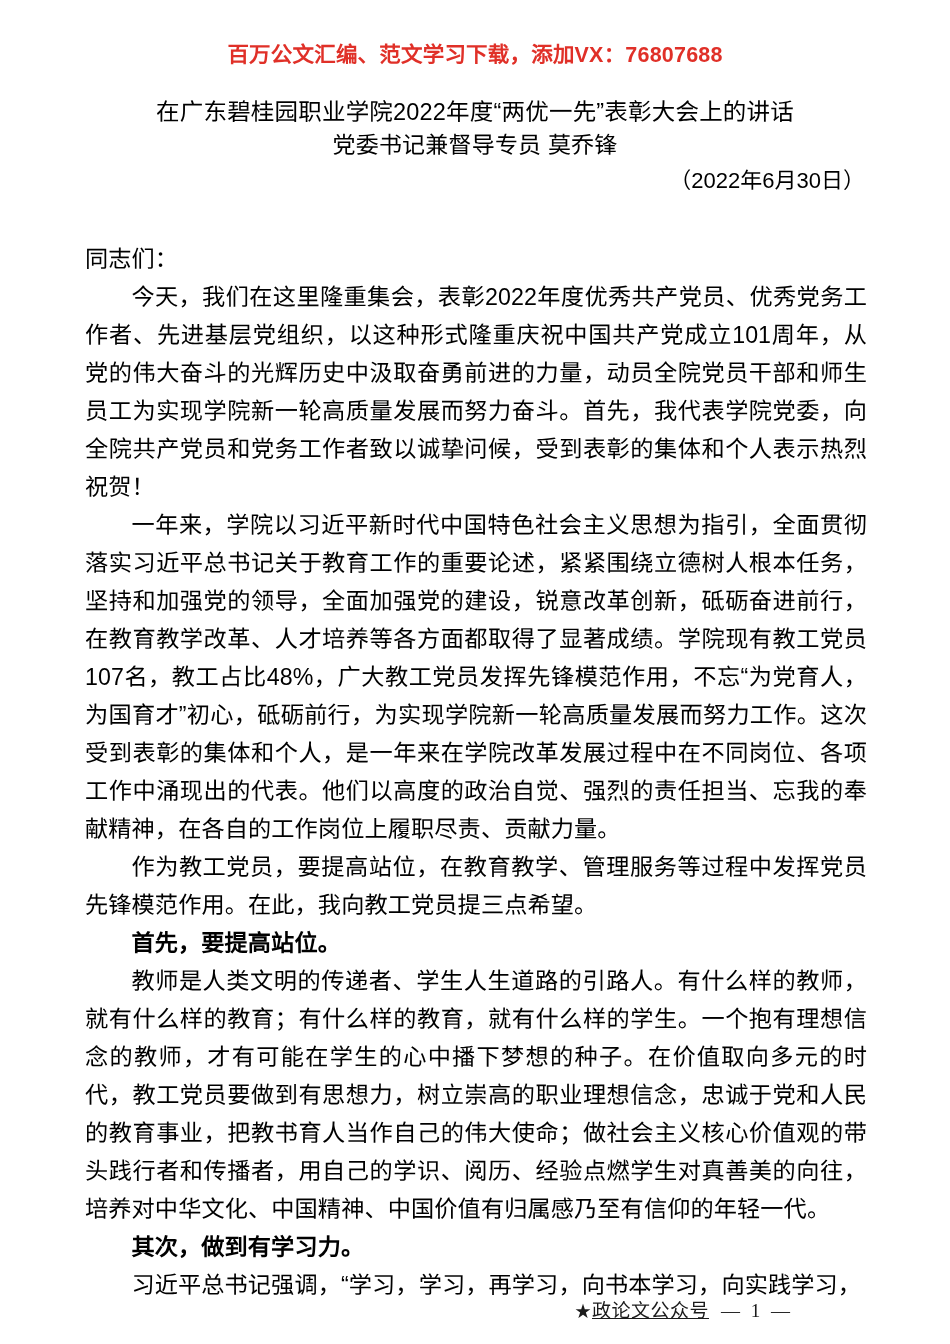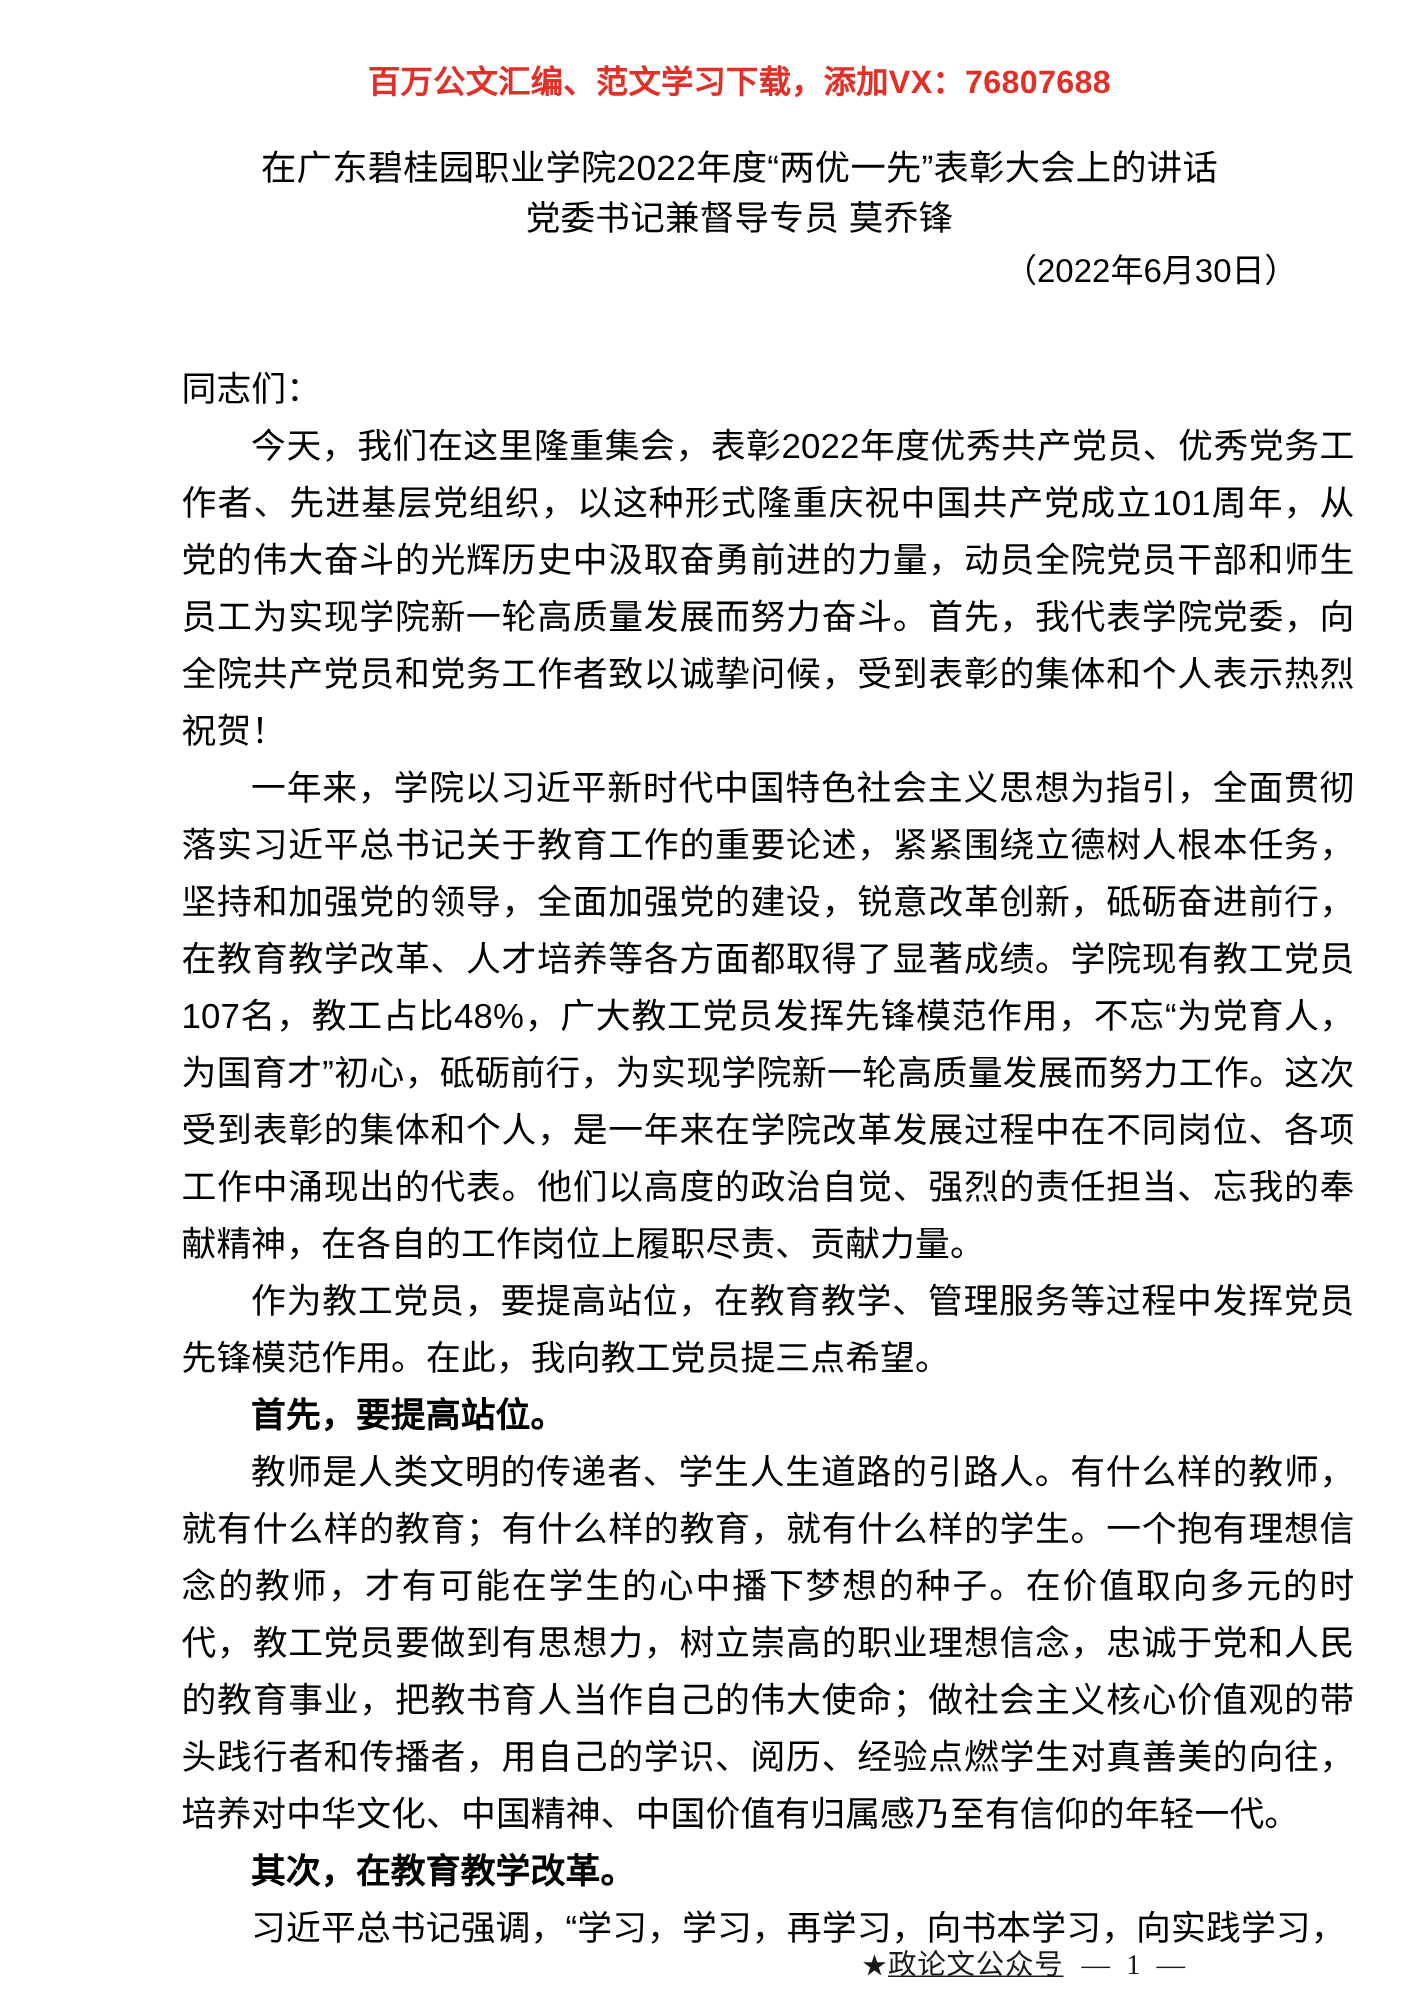--- a/index.html
+++ b/index.html
@@ -16,21 +16,20 @@
     font-family: "Liberation Sans", "DejaVu Sans", sans-serif;
     color: #000000;
     -webkit-font-smoothing: antialiased;
   }
 
   .page {
     position: absolute;
     inset: 0;
     box-sizing: border-box;
     padding: 0 56px;
-    margin-left: 36px;
   }
 
   
   .promo-header {
     position: absolute;
     top: 43px;
     left: 0;
     right: 0;
     text-align: center;
     color: #e03028;
@@ -140,21 +139,21 @@
   </div>
 
   <div class="body-text">
     <p class="para no-indent">同志们：</p>
     <div id="paragraph-host">
         <p class="para">今天，我们在这里隆重集会，表彰2022年度优秀共产党员、优秀党务工作者、先进基层党组织，以这种形式隆重庆祝中国共产党成立101周年，从党的伟大奋斗的光辉历史中汲取奋勇前进的力量，动员全院党员干部和师生员工为实现学院新一轮高质量发展而努力奋斗。首先，我代表学院党委，向全院共产党员和党务工作者致以诚挚问候，受到表彰的集体和个人表示热烈祝贺！</p>
         <p class="para">一年来，学院以习近平新时代中国特色社会主义思想为指引，全面贯彻落实习近平总书记关于教育工作的重要论述，紧紧围绕立德树人根本任务，坚持和加强党的领导，全面加强党的建设，锐意改革创新，砥砺奋进前行，在教育教学改革、人才培养等各方面都取得了显著成绩。学院现有教工党员107名，教工占比48%，广大教工党员发挥先锋模范作用，不忘“为党育人，为国育才”初心，砥砺前行，为实现学院新一轮高质量发展而努力工作。这次受到表彰的集体和个人，是一年来在学院改革发展过程中在不同岗位、各项工作中涌现出的代表。他们以高度的政治自觉、强烈的责任担当、忘我的奉献精神，在各自的工作岗位上履职尽责、贡献力量。</p>
         <p class="para">作为教工党员，要提高站位，在教育教学、管理服务等过程中发挥党员先锋模范作用。在此，我向教工党员提三点希望。</p>
         <p class="para heading">首先，要提高站位。</p>
         <p class="para">教师是人类文明的传递者、学生人生道路的引路人。有什么样的教师，就有什么样的教育；有什么样的教育，就有什么样的学生。一个抱有理想信念的教师，才有可能在学生的心中播下梦想的种子。在价值取向多元的时代，教工党员要做到有思想力，树立崇高的职业理想信念，忠诚于党和人民的教育事业，把教书育人当作自己的伟大使命；做社会主义核心价值观的带头践行者和传播者，用自己的学识、阅历、经验点燃学生对真善美的向往，培养对中华文化、中国精神、中国价值有归属感乃至有信仰的年轻一代。</p>
-        <p class="para heading">其次，在教育教学改革。</p>
+        <p class="para heading">其次，做到有学习力。</p>
         <p class="para">习近平总书记强调，“学习，学习，再学习，向书本学习，向实践学习，</p>
       </div>
   </div>
 
   <div class="footer">
     <div class="footer-inner">
       <span class="footer-star">★</span>
       <span class="footer-brand">政论文公众号</span>
       <span class="footer-page">— 1 —</span>
     </div>

